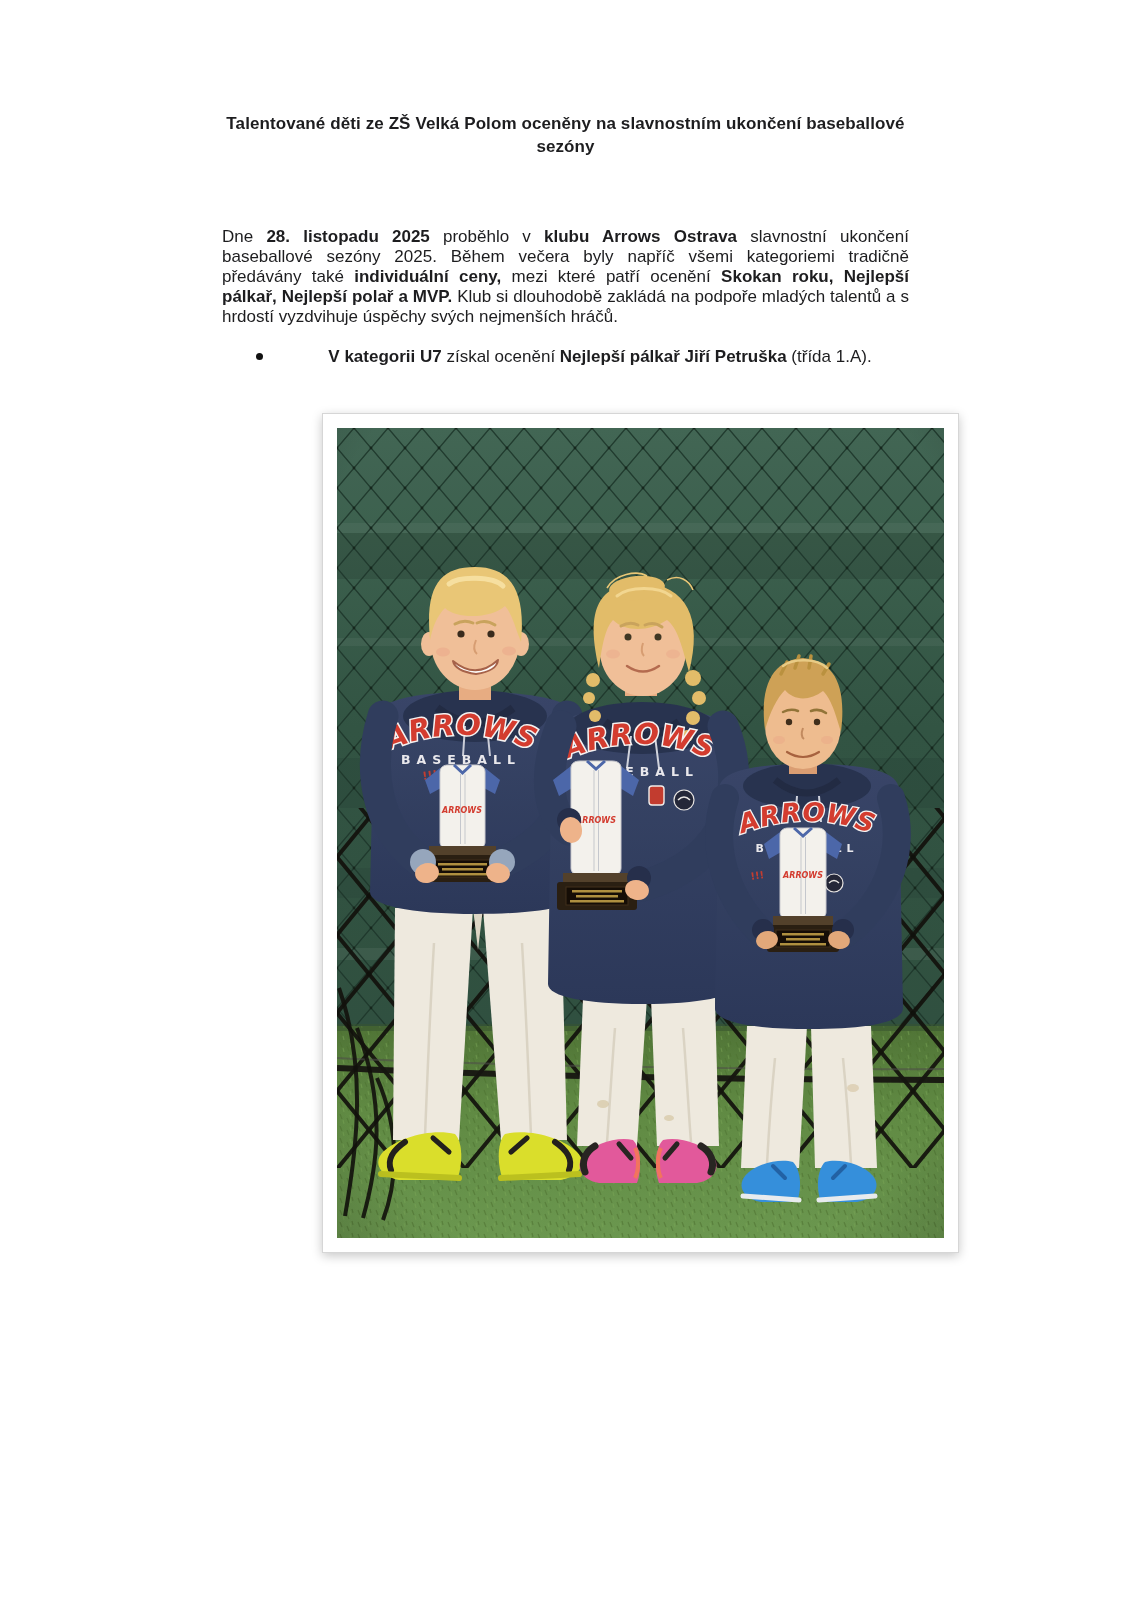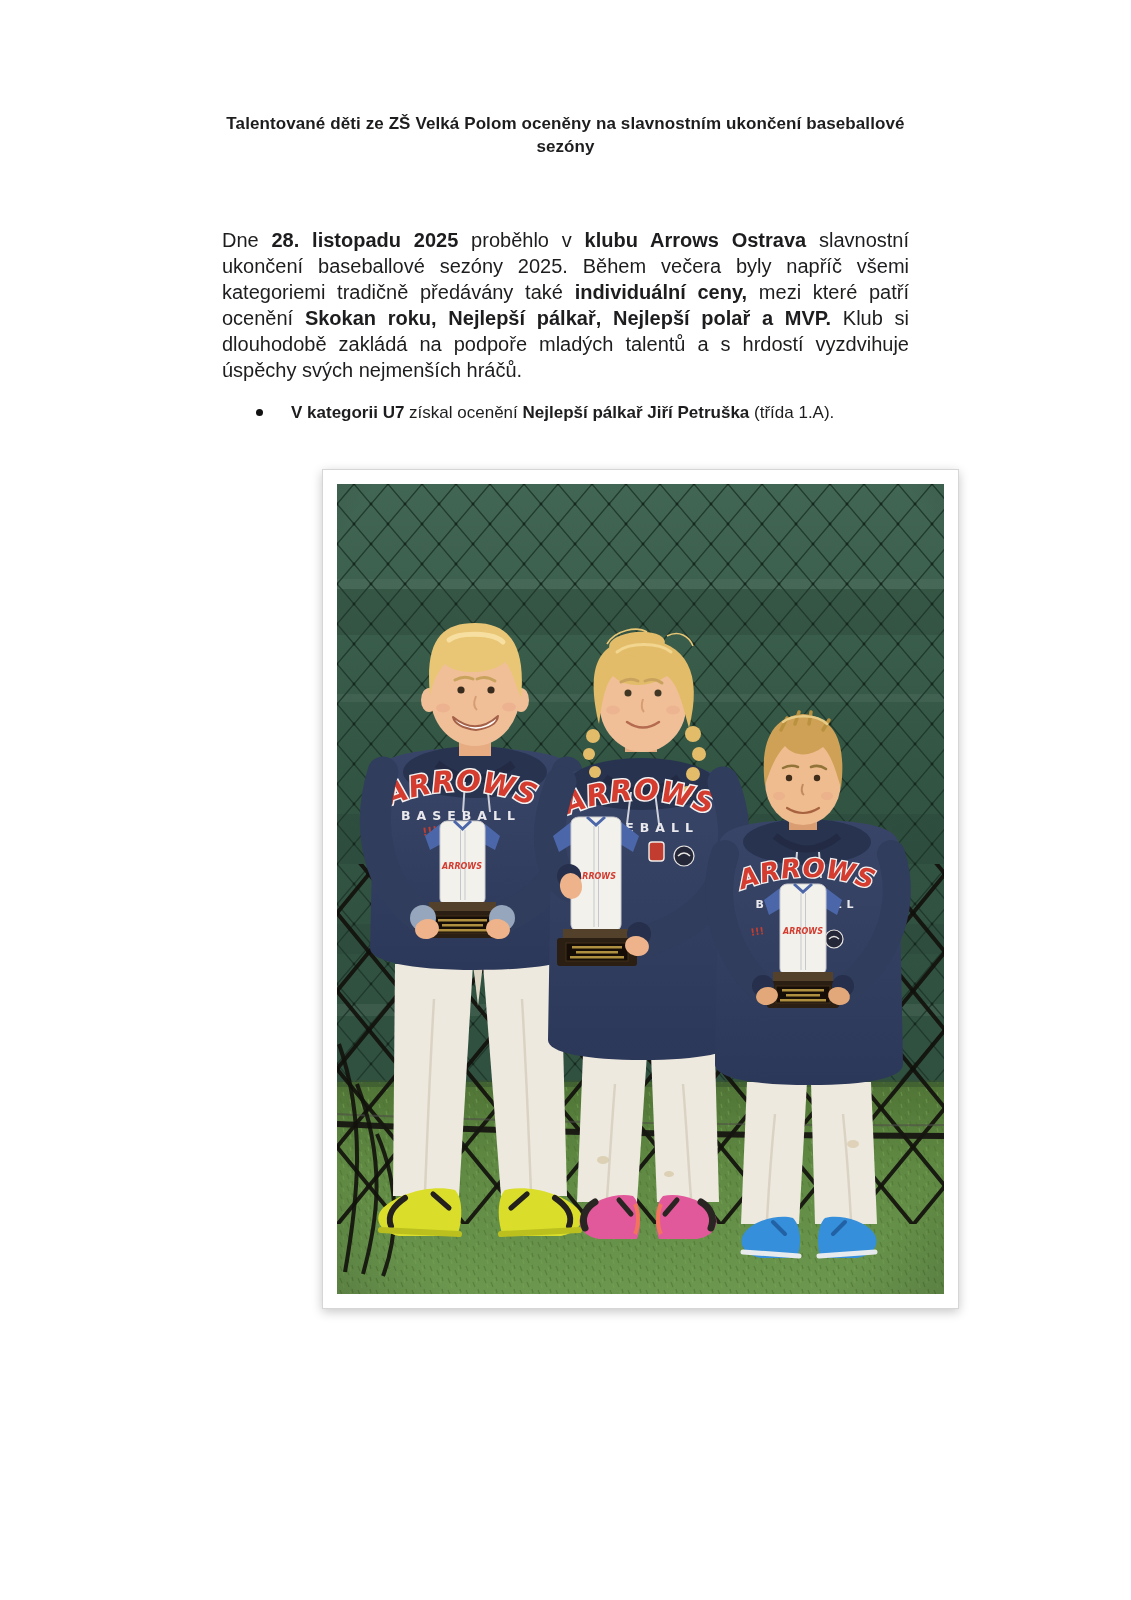--- a/index.html
+++ b/index.html
@@ -17,29 +17,30 @@
     margin:0;
     padding-top:112px;
     font-size:17px;
     line-height:23px;
     font-weight:bold;
     text-align:center;
     letter-spacing:.1px;
   }
   p.para{
     margin:0 0 13px 0;
-    font-size:20px;
-    line-height:26px;
+    font-size:17px;
+    line-height:20px;
     text-align:justify;
   }
   p.para.first{margin-top:69px;}
   ul.award-list{
     list-style:none;
     margin:12px 0 0 0;
     padding:0;
+    text-align:center;
   }
   ul.award-list li{
     position:relative;
     padding-left:69px;
     font-size:17px;
     line-height:33px;
   }
   ul.award-list li::before{
     content:"";
     position:absolute;

